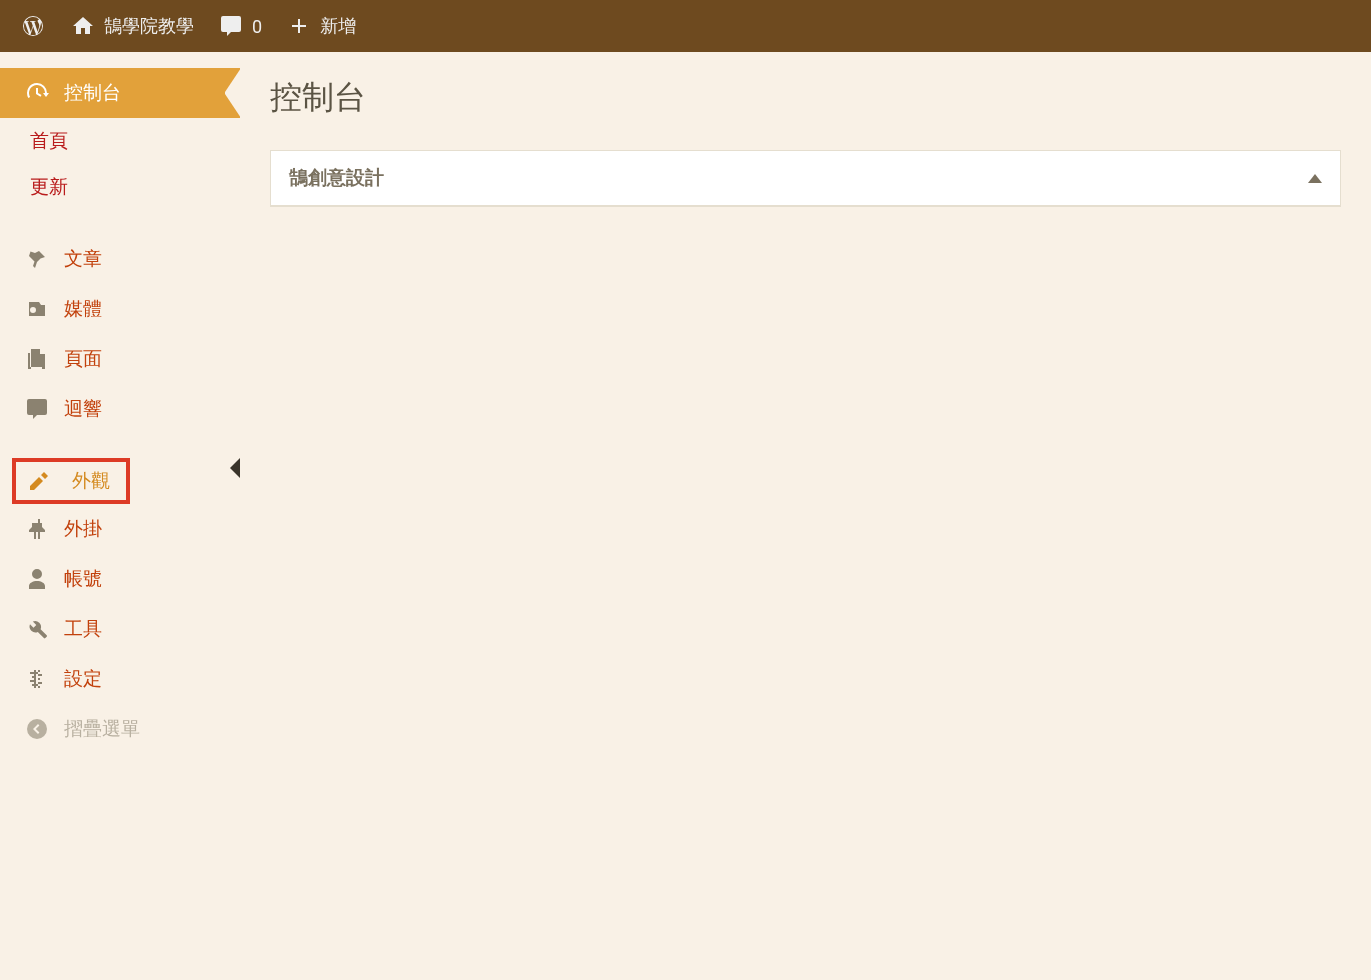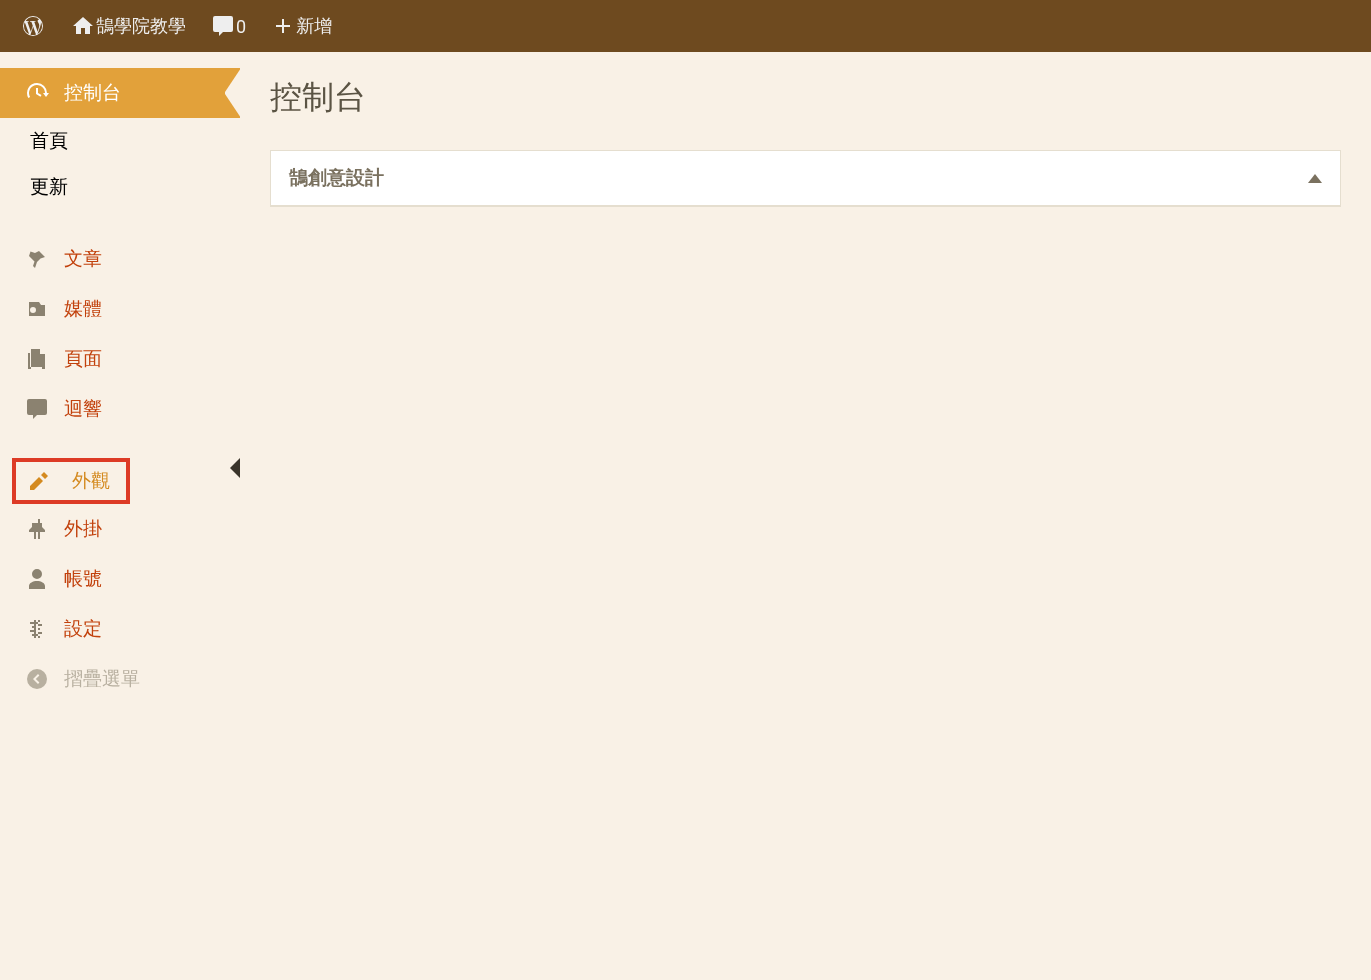--- a/index.html
+++ b/index.html
@@ -1,38 +1,38 @@
 <!DOCTYPE html>
 <html><head>
 <meta charset="utf-8">
 <style>
   * { margin: 0; padding: 0; box-sizing: border-box; font-family: -apple-system, BlinkMacSystemFont, "Segoe UI", Roboto, "Helvetica Neue", sans-serif; }
   body { background: #f9f1e6; width: 1371px; height: 980px; overflow: hidden; }
 
   
   .adminbar { height: 52px; background: #6e4a1f; color: #fff; display: flex; align-items: center; padding: 0 8px; font-size: 18px; }
-  .adminbar .item { display: flex; align-items: center; padding: 0 12px; height: 100%; cursor: pointer; color: #eee; }
+  .adminbar .item { display: flex; align-items: center; gap: 8px; padding: 0 12px; height: 100%; cursor: pointer; color: #eee; }
   .adminbar .icon { width: 26px; height: 26px; display: inline-flex; align-items: center; justify-content: center; }
   .adminbar .icon svg { width: 24px; height: 24px; fill: #eee; }
 
   
   .sidebar { position: absolute; top: 52px; left: 0; width: 240px; bottom: 0; background: #f9f1e6; padding: 0; }
   .menu-item { display: flex; align-items: center; gap: 14px; padding: 12px 16px 12px 24px; font-size: 19px; color: #c2410c; cursor: pointer; position: relative; }
   .menu-item .micon { width: 26px; height: 26px; display: inline-flex; align-items: center; justify-content: center; }
   .menu-item .micon svg { width: 24px; height: 24px; fill: #8b8270; }
   .menu-item.current { background: #e2a13a; color: #fff; font-weight: 500; }
   .menu-item.current .micon svg { fill: #fff; }
   .menu-item.current::after { content: ""; position: absolute; right: -1px; top: 0; bottom: 0; width: 0; border-top: 24px solid transparent; border-bottom: 24px solid transparent; border-right: 16px solid #f9f1e6; }
   .menu-item.highlighted { color: #d48a1f; gap: 20px; }
   .menu-item.highlighted .micon svg { fill: #d48a1f; }
   .menu-item.boxed { border: 4px solid #dd3b26; margin-left: 12px; margin-right: 110px; padding: 6px 10px; }
   .menu-item.dimmed { color: #b8b0a0; }
   .menu-item.dimmed .micon svg { fill: #b8b0a0; }
   .sub-items { padding-left: 30px; }
-  .sub-item { padding: 10px 0 10px 0; font-size: 19px; color: #000000; cursor: pointer; }
+  .sub-item { padding: 10px 0 10px 0; font-size: 19px; color: #b91c1c; cursor: pointer; }
 
   
   .flyout { position: absolute; left: 240px; top: 440px; width: 224px; background: #f4d6ab; }
   .flyout::before { content: ""; position:absolute; left:-10px; top:18px; border-top:10px solid transparent; border-bottom:10px solid transparent; border-right:10px solid #3a342a; }
   .fly-item { padding: 10px 20px; font-size: 19px; color: #6e4a1f; cursor: pointer; }
   .fly-item.boxed { background: #fff; border: 4px solid #dd3b26; color: #7a5a2e; }
 
   
   .content { position: absolute; left: 240px; right: 0; top: 52px; bottom: 0; background: #f9f1e6; padding: 24px 30px; }
   .page-title { font-size: 32px; color: #5b5444; font-weight: 400; margin-bottom: 30px; }
@@ -148,20 +148,28 @@
     <span class="micon">
         <svg viewBox="0 0 24 24">
           <path d="M12 12a5 5 0 1 0-5-5 5 5 0 0 0 5 5Zm0 2c-4 0-8 2-8 5v3h16v-3c0-3-4-5-8-5Z"></path>
         </svg>
       </span>
     <span>帳號</span>
   </div>
   <div class="menu-item">
     <span class="micon">
         <svg viewBox="0 0 24 24">
+          <path d="m21.7 18.3-6.1-6.1a6 6 0 0 0-7.8-7.8l3.5 3.5-2.8 2.8L5 7.2a6 6 0 0 0 7.8 7.8l6.1 6.1a1 1 0 0 0 1.4 0l1.4-1.4a1 1 0 0 0 0-1.4Z"></path>
+        </svg>
+      </span>
+    <span>工具</span>
+  </div>
+  <div class="menu-item">
+    <span class="micon">
+        <svg viewBox="0 0 24 24">
           <path d="M9 3v2H5v2h4v2H7v2h2v2H5v2h4v2H7v2h2v2h2v-2h2v2h2v-2h-2v-2h4v-2h-4v-2h2v-2h-2V9h4V7h-4V5h2V3h-2v2h-2V3Zm2 4h2v10h-2Z"></path>
         </svg>
       </span>
     <span>設定</span>
   </div>
   <div class="menu-item dimmed">
     <span class="micon">
         <svg viewBox="0 0 24 24">
           <path d="M12 2a10 10 0 1 0 10 10A10 10 0 0 0 12 2Zm1 15-5-5 5-5 1.4 1.4L10.8 12l3.6 3.6Z"></path>
         </svg>

